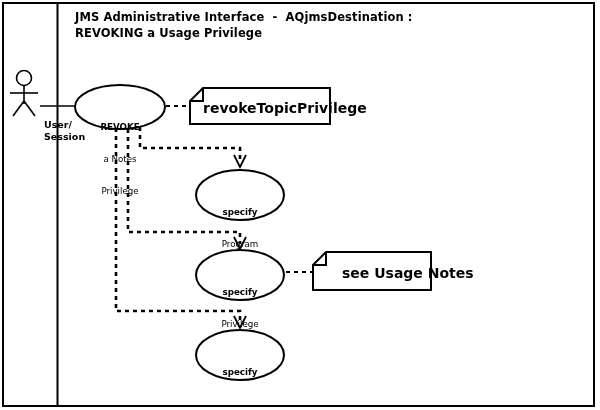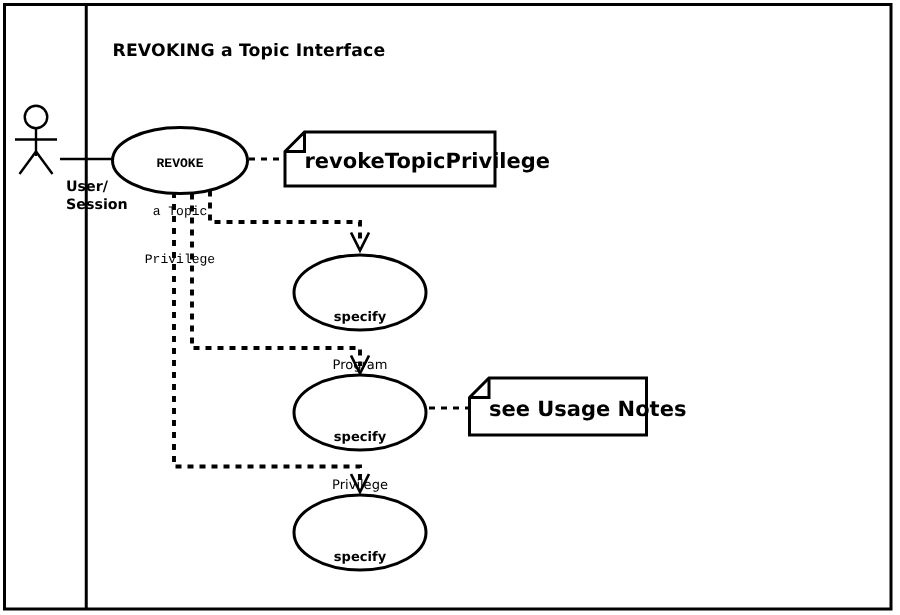--- a/index.html
+++ b/index.html
@@ -128,42 +128,43 @@
     <ellipse class="ln solid2 shape-fill" cx="240" cy="275" rx="44" ry="25"></ellipse>
 
     <line class="dash-short" x1="286" y1="272" x2="312" y2="272"></line>
 
     <path class="ln solid2 shape-fill" d="M 313 265 L 326 252 L 431 252 L 431 290 L 313 290 Z"></path>
     <path class="ln solid2" fill="none" d="M 313 265 L 326 265 L 326 252"></path>
 
     <ellipse class="ln solid2 shape-fill" cx="240" cy="355" rx="44" ry="25"></ellipse>
   </svg>
 
-  <div class="txt title-text" style="left:75px; top:27px;">REVOKING a Topic Interface</div>
+  <div class="txt title-text" style="left:75px; top:11px;">JMS Administrative Interface  -  AQjmsDestination :</div>
+  <div class="txt title-text" style="left:75px; top:27px;">REVOKING a Usage Privilege</div>
 
   <div class="txt actor-label" style="left:0px; top:119px; width:50px;">User/</div>
   <div class="txt actor-label" style="left:0px; top:131px; width:50px;">Session</div>
 
-  <div class="txt uc-label" style="left:60px; top:83px;font-family:Liberation Mono, monospace;">
+  <div class="txt uc-label" style="left:60px; top:101px;">
     <div class="l1">REVOKE</div>
-    <div>a Topic</div>
+    <div>a Notes</div>
     <div>Privilege</div>
   </div>
 
   <div class="txt uc-label" style="left:180px; top:186px;">
     <div class="l1">specify</div>
     <div>Program</div>
   </div>
 
   <div class="txt uc-label" style="left:180px; top:266px;">
     <div class="l1">specify</div>
     <div>Privilege</div>
   </div>
 
   <div class="txt uc-label" style="left:180px; top:346px;">
     <div class="l1">specify</div>
   </div>
 
   <div class="txt note-label" style="left:203px; top:100px; width:125px;">revokeTopicPrivilege</div>
 
-  <div class="txt note-label" style="left:326px; top:265px; width:103px;text-align:center;">see Usage Notes</div>
+  <div class="txt note-label" style="left:342px; top:265px; width:103px;text-align:center;">see Usage Notes</div>
 
 </div>
 
 </body></html>

